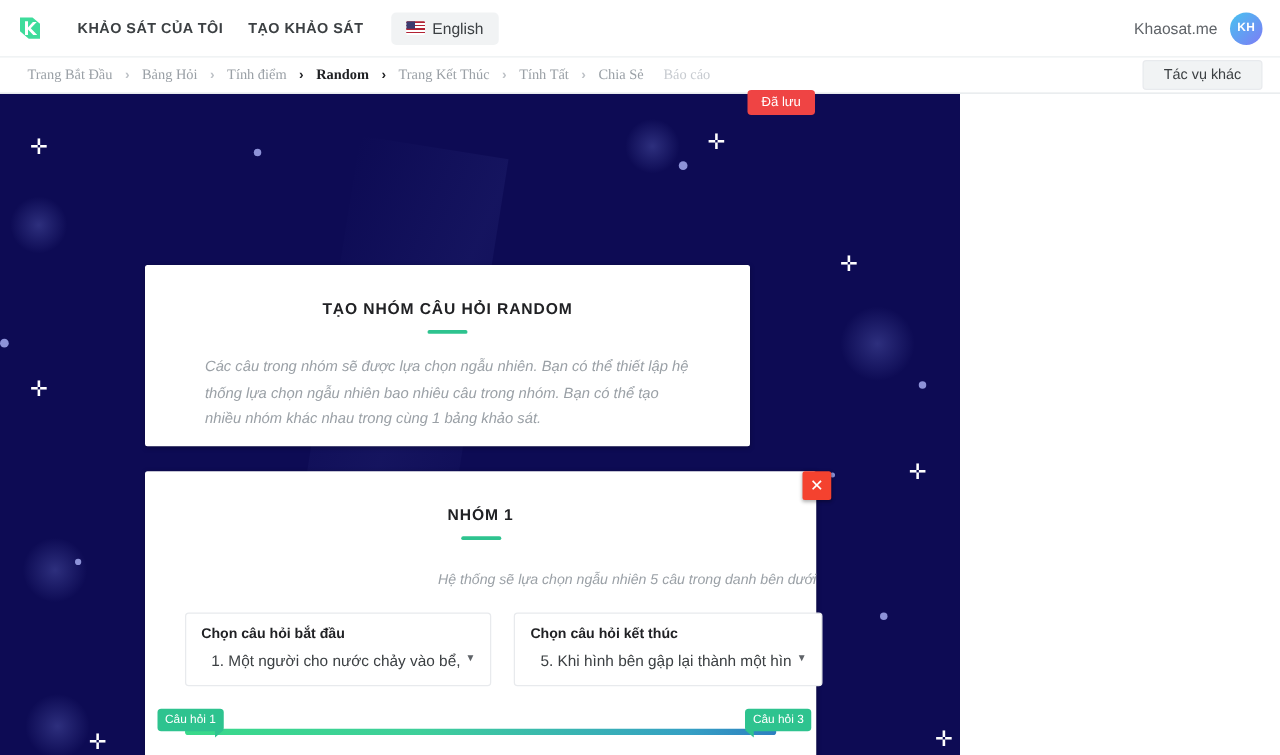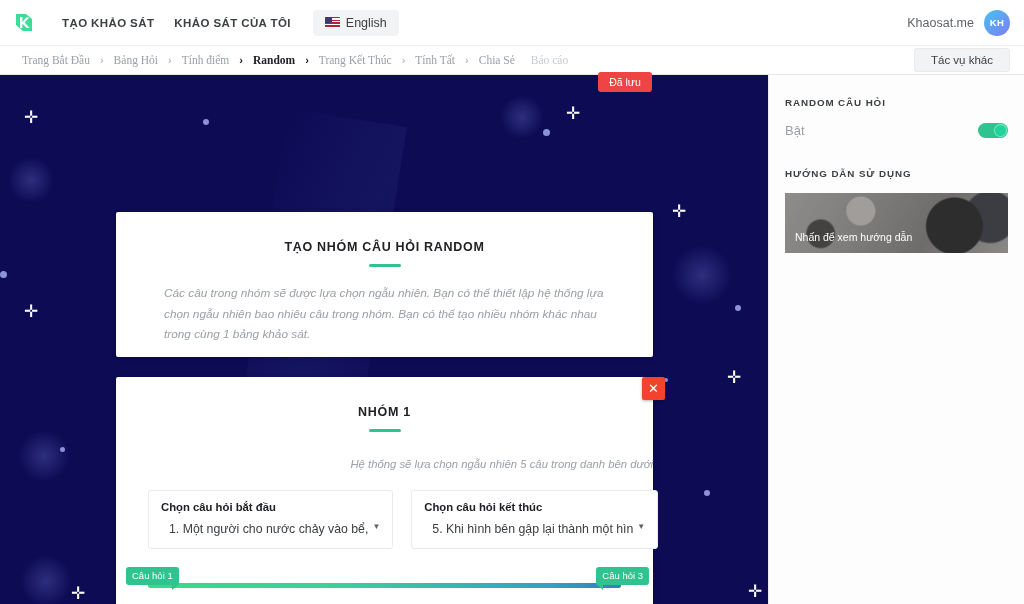--- a/index.html
+++ b/index.html
@@ -180,21 +180,21 @@
 
   
   .card {
     position: absolute;
     background: #ffffff;
     border-radius: 2px;
     box-shadow: 0 1px 4px rgba(0,0,0,.25);
   }
   #intro-card {
     left: 116px; top: 137px;
-    width: 537px; height: 145px;
+    width: 484px; height: 145px;
     padding-top: 28px;
   }
   .card-title {
     text-align: center;
     font-size: 12.5px;
     font-weight: bold;
     color: #202124;
     letter-spacing: .7px;
   }
   .title-underline {
@@ -381,22 +381,22 @@
 </head>
 <body>
 
 <div class="navbar">
   <div class="logo-box">
     <svg width="24" height="24" viewBox="0 0 24 24" aria-hidden="true">
       <path d="M4 3 L14 3 L20 8 L20 20 L11 20 L4 14 Z" fill="#3ddc9b"></path>
       <path d="M8 6 L8 17 L10.4 17 L10.4 12.6 L14.6 17 L17.8 17 L12.6 11.6 L17.4 6.6 L14.3 6.6 L10.4 10.9 L10.4 6 Z" fill="#ffffff"></path>
     </svg>
   </div>
+  <div class="nav-link">KHẢO SÁT CỦA TÔI</div>
   <div class="nav-link">TẠO KHẢO SÁT</div>
-  <div class="nav-link">KHẢO SÁT CỦA TÔI</div>
   <div class="lang-pill">
     <span class="flag"></span>
     <span>English</span>
   </div>
   <div class="nav-spacer"></div>
   <div class="account-name">Khaosat.me</div>
   <div class="avatar">KH</div>
 </div>
 
 <div class="crumbbar">
@@ -479,31 +479,13 @@
 
       <div class="slider-zone">
         <div class="slider-track"></div>
         <div class="tip left">Câu hỏi 1</div>
         <div class="tip right">Câu hỏi 3</div>
       </div>
 
     </div>
   </div>
 
-  <div class="sidebar">
-    <div class="side-section">
-      <div class="side-heading">RANDOM CÂU HỎI</div>
-      <div class="toggle-row">
-        <span class="toggle-label">Bật</span>
-        <span class="switch"></span>
-      </div>
-    </div>
-
-    <div class="side-section2">
-      <div class="side-heading">HƯỚNG DẪN SỬ DỤNG</div>
-      <div class="banner">
-        <div class="banner-photo"></div>
-        <div class="banner-shade"></div>
-        <div class="banner-text">Nhấn để xem hướng dẫn</div>
-      </div>
-    </div>
-  </div>
 </div>
 
 </body></html>

